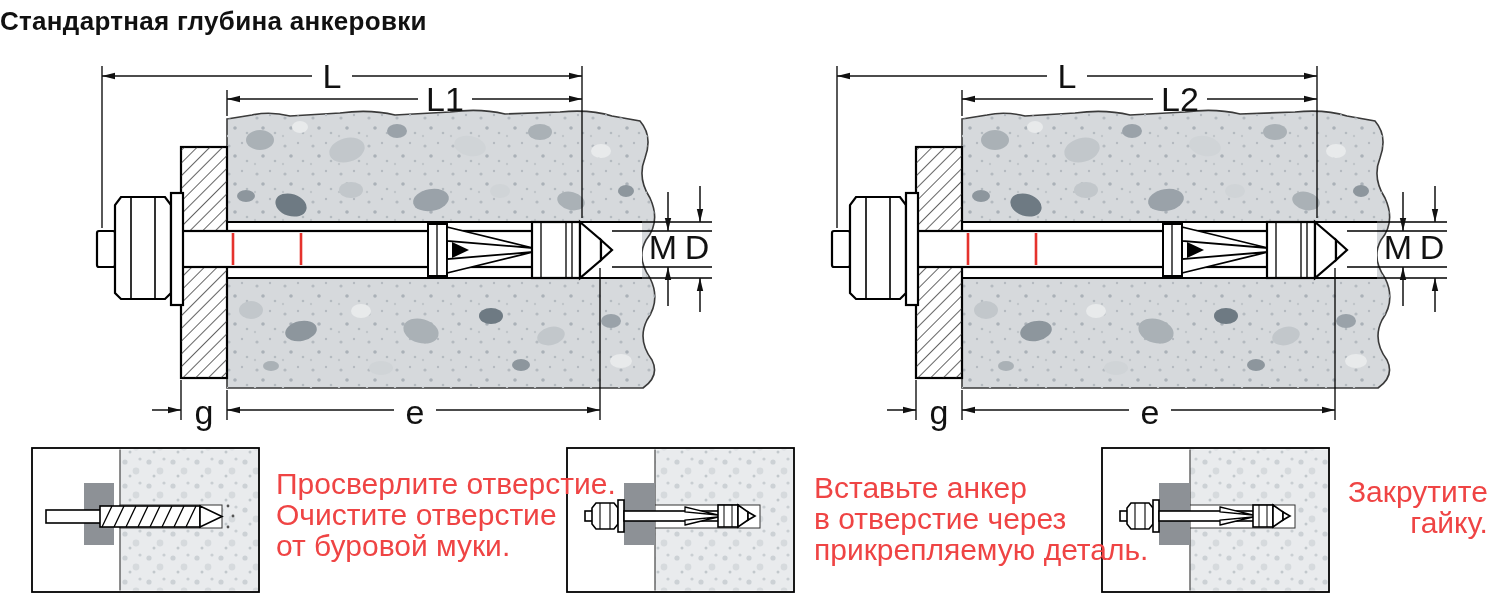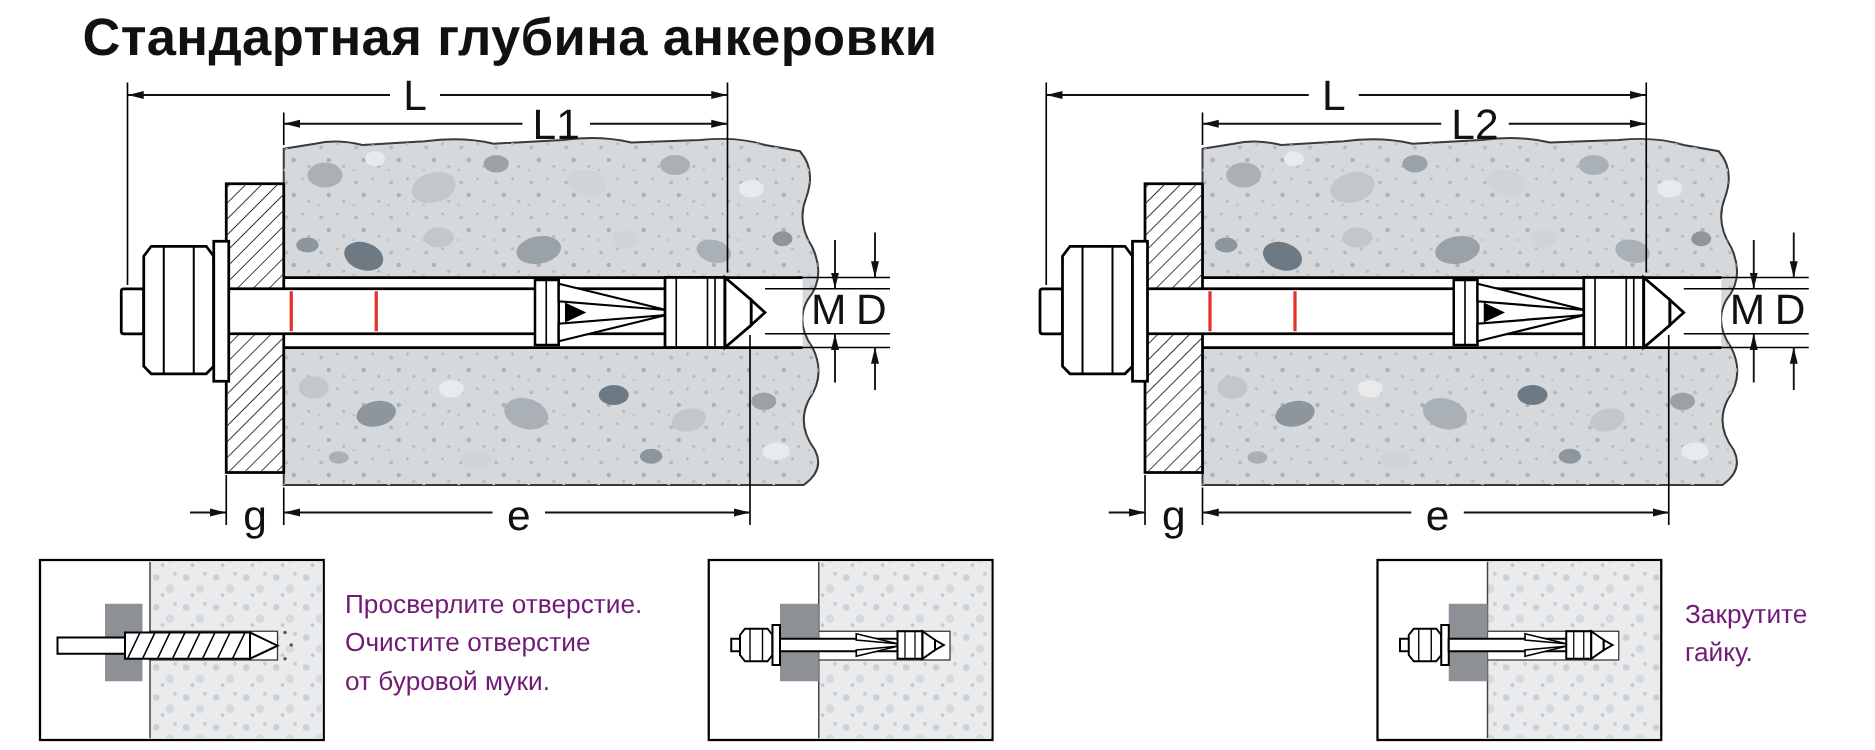--- a/index.html
+++ b/index.html
@@ -1,22 +1,22 @@
 <!DOCTYPE html>
 <html><head>
 <meta charset="utf-8">
 <style>
   html,body{margin:0;padding:0;background:#fff;}
   .canvas{position:relative;width:1500px;height:600px;background:#ffffff;overflow:hidden;
           font-family:"Liberation Sans","DejaVu Sans",sans-serif;color:#111;}
-  .diagram-title{position:absolute;top:6px;width:750px;text-align:right;
-                 font-size:42px;font-weight:600;letter-spacing:.3px;color:#111;}
+  .diagram-title{position:absolute;top:6px;width:750px;text-align:left;
+                 font-size:26px;font-weight:600;letter-spacing:.3px;color:#111;}
   .diagram-title.left{left:0;}
   .diagram-title.right{left:750px;}
-  .step-text{position:absolute;font-size:21px;line-height:31px;white-space:pre-line;color:#701a75;}
+  .step-text{position:absolute;font-size:30px;line-height:31px;white-space:pre-line;color:#ef4444;}
   svg text.dim{font-family:"Liberation Sans","DejaVu Sans",sans-serif;font-size:34px;fill:#111;}
   svg{position:absolute;left:0;top:0;}
 </style>
 </head>
 <body>
 
 <div class="canvas">
 
   <div class="diagram-title left">Стандартная глубина анкеровки</div>
 
@@ -200,16 +200,19 @@
       <line x1="1190" y1="449.5" x2="1190" y2="590.5" stroke="#444" stroke-width="1.2"></line>
       <rect x="1190" y="505" width="105" height="23" fill="#fff" stroke="#333" stroke-width="1"></rect>
       <rect x="1159" y="483" width="31" height="62" fill="#8d9196"></rect>
       <use href="#mini-anchor" transform="translate(1120,516)"></use>
     </g>
   </svg>
 
   <div class="step-text" style="left:276px;top:468px;">Просверлите отверстие.
 Очистите отверстие
 от буровой муки.</div>
-  <div class="step-text" style="left:1348px;top:476px;">Закрутите
+  <div class="step-text" style="left:814px;top:472px;">Вставьте анкер
+в отверстие через
+прикрепляемую деталь.</div>
+  <div class="step-text" style="left:1348px;top:476px;text-align:right;">Закрутите
 гайку.</div>
 
 </div>
 
 </body></html>

